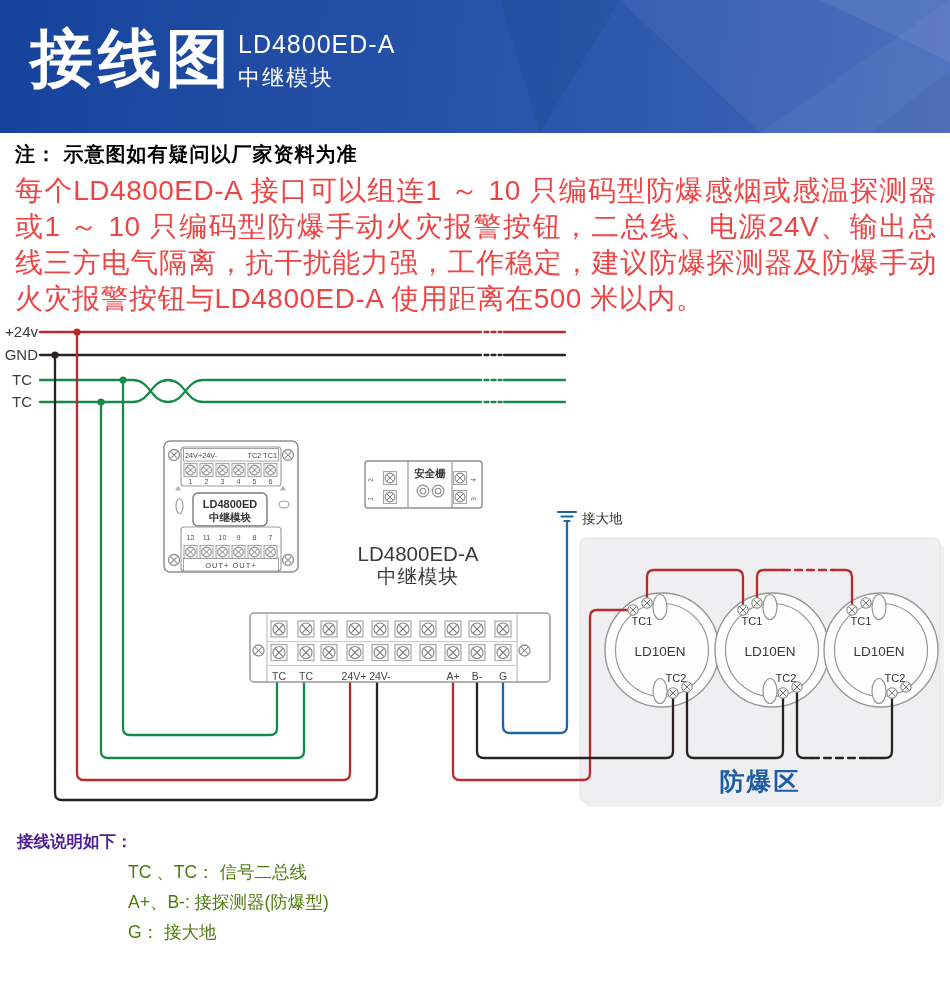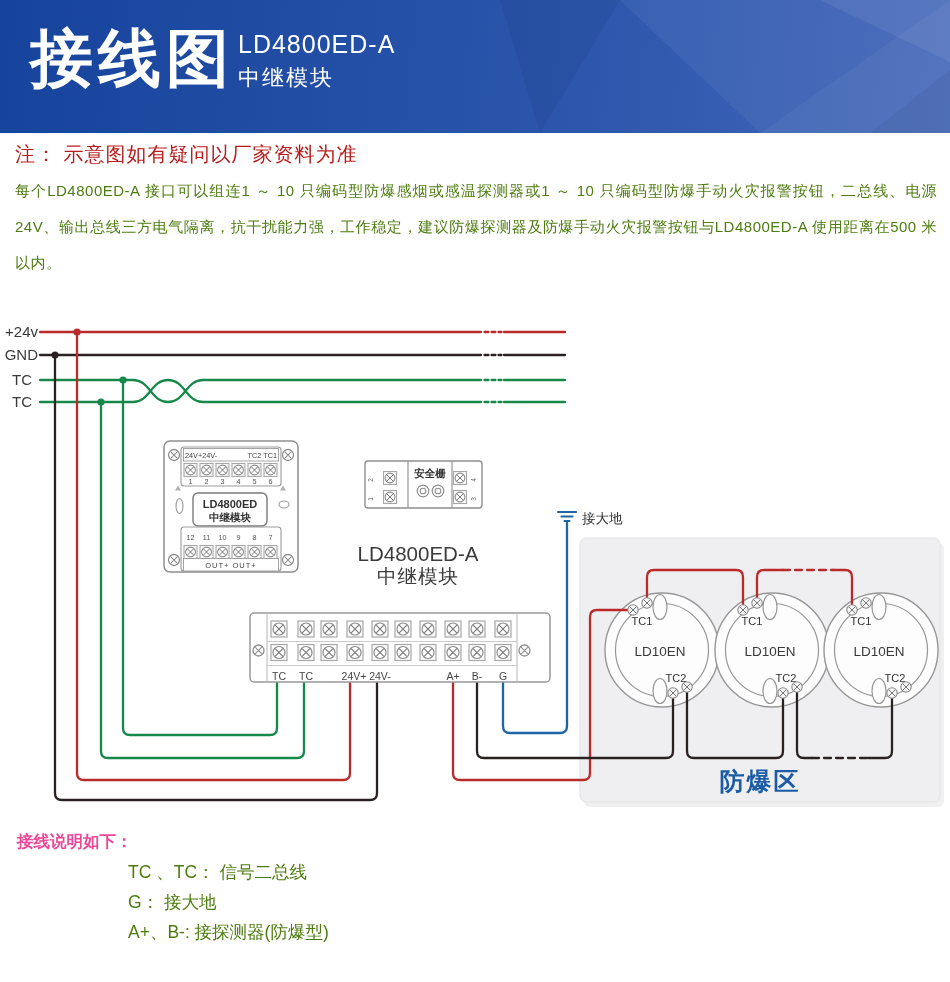--- a/index.html
+++ b/index.html
@@ -13,26 +13,26 @@
     background:linear-gradient(96deg,#16439c 0%,#2a55ab 55%,#4568ba 100%);
     padding-left:30px;
   }
   .header svg{position:absolute;left:0;top:0;}
   .hd-title{
     left:30px;top:18px;color:#ffffff;font-size:63px;font-weight:bold;
     letter-spacing:5px;line-height:1.3;
   }
   .hd-model{left:238px;top:30px;color:#ffffff;font-size:25px;letter-spacing:1px;}
   .hd-module{left:238px;top:63px;color:#ffffff;font-size:22px;letter-spacing:2px;}
-  .note{left:15px;top:141px;color:#b91c1c;font-size:20px;font-weight:normal;letter-spacing:1px;}
+  .note{left:15px;top:141px;color:#000000;font-size:20px;font-weight:bold;letter-spacing:1px;}
   .desc{
-    left:15px;top:173px;width:922px;color:#4d7c0f;font-size:15px;
+    left:15px;top:173px;width:922px;color:#ef4444;font-size:28px;
     line-height:36px;text-align:justify;letter-spacing:0.5px;
   }
-  .legend-title{left:17px;top:831px;color:#ec4899;font-size:16.5px;font-weight:bold;}
+  .legend-title{left:17px;top:831px;color:#4c1d95;font-size:16.5px;font-weight:bold;}
   .legend{left:128px;top:857px;color:#4d7c0f;font-size:17.5px;}
   .legend div{height:30px;line-height:30px;}
   svg text{font-family:"Liberation Sans","DejaVu Sans",sans-serif;}
 </style>
 </head>
 <body>
 
 <div class="abs header">
   <svg width="950" height="133">
     <polygon points="620,0 950,0 760,133" fill="rgba(255,255,255,0.05)"></polygon>
@@ -275,15 +275,15 @@
       <text x="453" y="679.5">A+</text>
       <text x="477" y="679.5">B-</text>
       <text x="503" y="679.5">G</text>
     </g>
   </g>
 </svg>
 
 <div class="abs legend-title">接线说明如下：</div>
 <div class="abs legend">
   <div>TC 、TC： 信号二总线</div>
+  <div>A+、B-: 接探测器(防爆型)</div>
   <div>G： 接大地</div>
-  <div>A+、B-: 接探测器(防爆型)</div>
 </div>
 
 </body></html>

